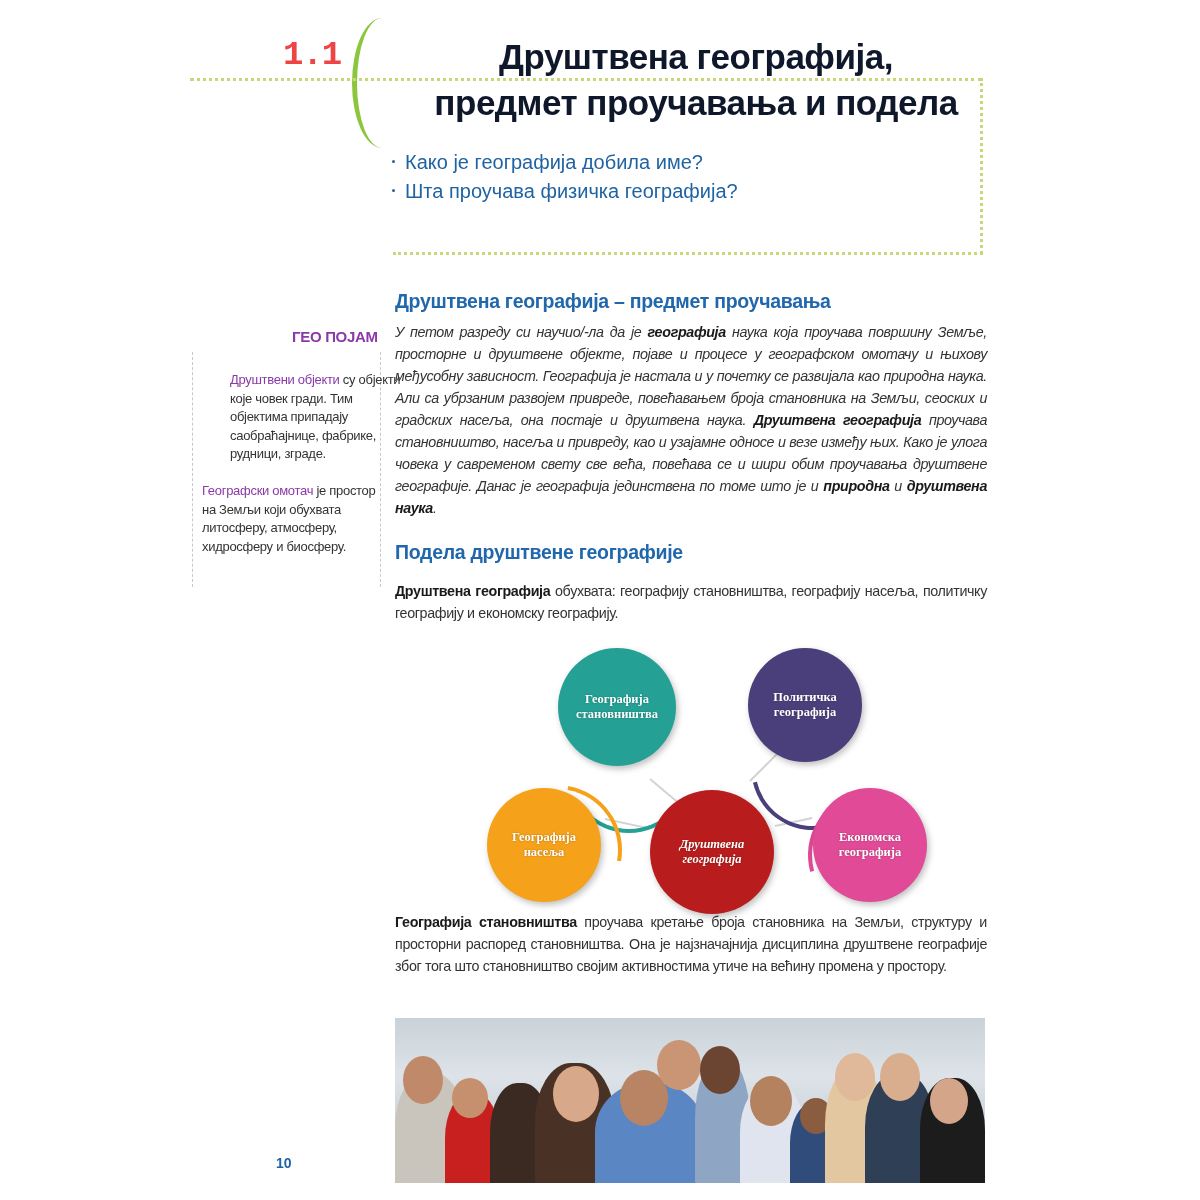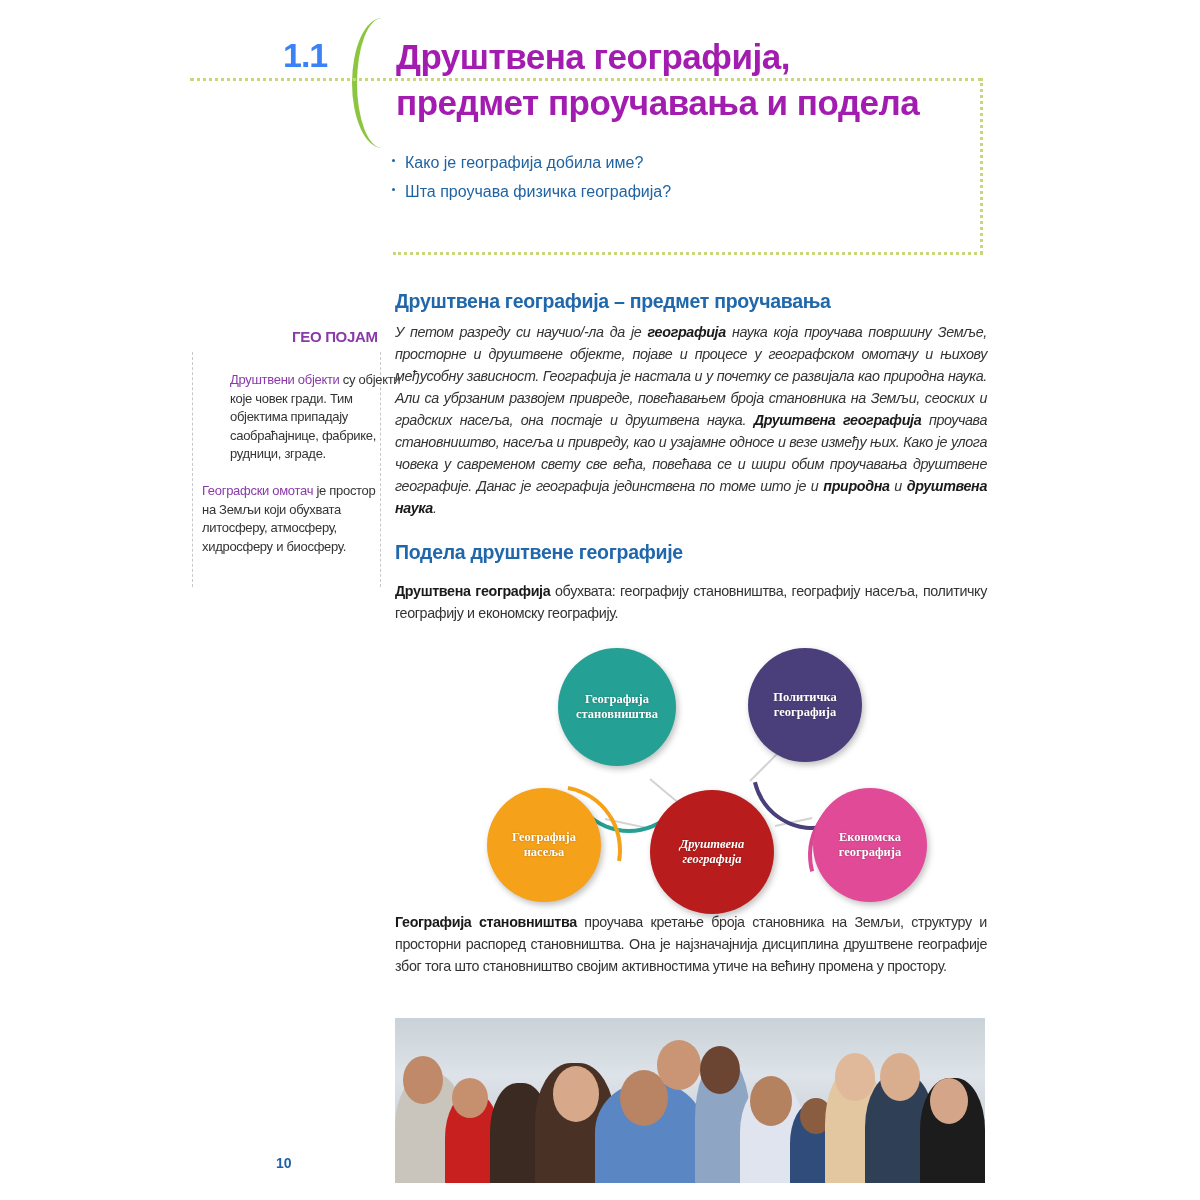--- a/index.html
+++ b/index.html
@@ -1,31 +1,31 @@
 <!DOCTYPE html>
 <html><head>
   <meta charset="utf-8">
   <style>
     html, body { margin: 0; padding: 0; background: #ffffff; }
     body { width: 1200px; height: 1200px; position: relative; overflow: hidden;
            font-family: "Liberation Sans", sans-serif; color: #2b2b2b; }
     .abs { position: absolute; }
 
     
-    .chapter-num { left: 283px; top: 36px; font-size: 34px; font-weight: bold; color: #3b82f6;
-                   font-family: Liberation Sans, sans-serif; letter-spacing: -1px; }
+    .chapter-num { left: 283px; top: 36px; font-size: 34px; font-weight: bold; color: #ef4444;
+                   font-family: Liberation Mono, monospace; letter-spacing: -1px; }
     .bracket { left: 352px; top: 18px; width: 60px; height: 130px; border-left: 5px solid #8cc63f;
                border-radius: 50% 0 0 50% / 50% 0 0 50%; box-sizing: border-box; }
-    .title { left: 396px; top: 34px; font-size: 35px; font-weight: bold; color: #a21caf;
-             line-height: 46px; letter-spacing: -0.5px; width: 600px; }
+    .title { left: 396px; top: 34px; font-size: 35px; font-weight: bold; color: #0f172a;
+             line-height: 46px; letter-spacing: -0.5px; width: 600px; text-align: center; }
     .dotline-top { left: 190px; top: 78px; width: 792px; height: 0; border-top: 3px dotted #c8d77a; }
     .dotline-right { left: 980px; top: 78px; width: 0; height: 176px; border-left: 3px dotted #c8d77a; }
     .dotline-bottom { left: 393px; top: 252px; width: 590px; height: 0; border-top: 3px dotted #c8d77a; }
     .questions { left: 392px; top: 148px; list-style: none; margin: 0; padding: 0; }
-    .questions li { font-size: 16px; color: #1f63a3; height: 29px; line-height: 29px; }
+    .questions li { font-size: 20px; color: #1f63a3; height: 29px; line-height: 29px; }
     .questions li .dot { display: inline-block; width: 3px; height: 3px; background: #1f63a3; border-radius: 50%;
                          margin-right: 10px; vertical-align: 6px; }
 
     
     .geo-head { left: 292px; top: 328px; font-size: 15px; font-weight: bold; color: #8a3aa8; letter-spacing: -0.3px; }
     .side-line-l { left: 192px; top: 352px; height: 235px; border-left: 1px dashed #c8c8c8; }
     .side-line-r { left: 380px; top: 352px; height: 235px; border-left: 1px dashed #c8c8c8; }
     .side-text { left: 202px; width: 178px; font-size: 13px; line-height: 18.5px; color: #333; letter-spacing: -0.3px; }
     .side-text .term { color: #8a3aa8; }
 

